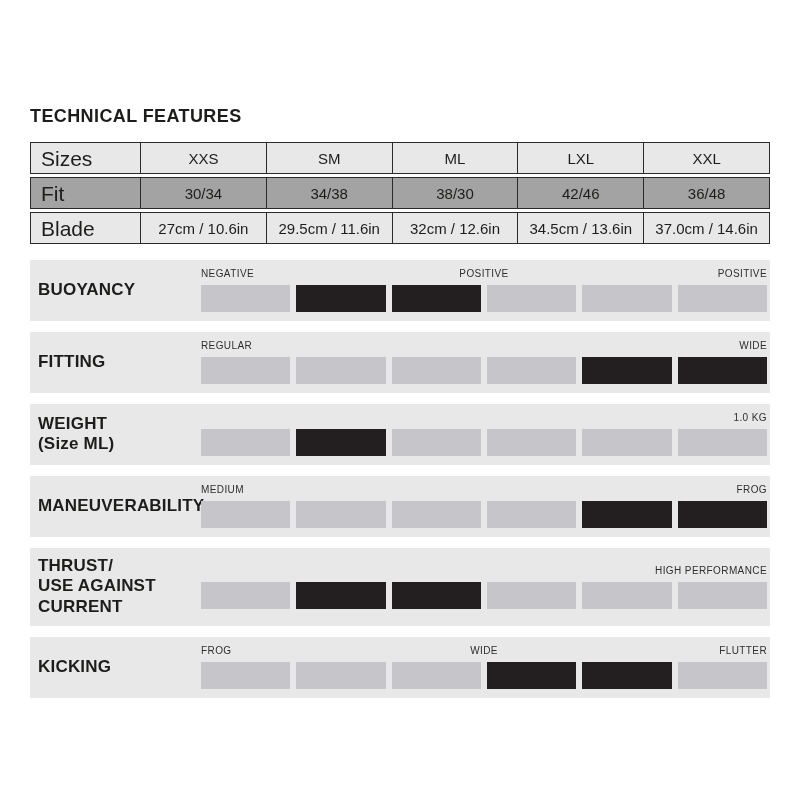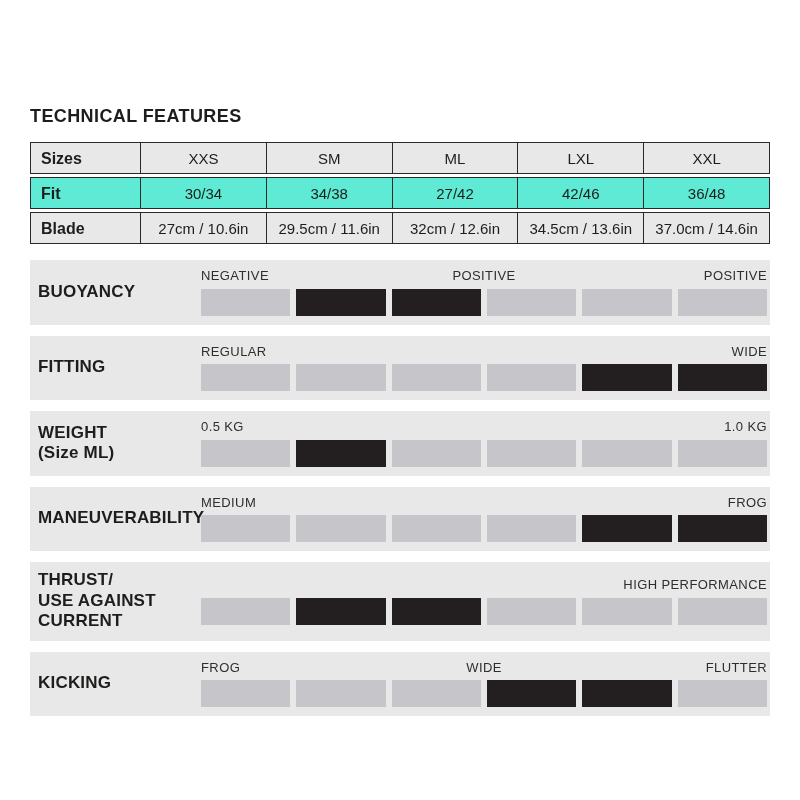--- a/index.html
+++ b/index.html
@@ -12,44 +12,44 @@
   .content { position:absolute; top:106px; left:30px; width:740px; }
 
   .title { font-size:18px; font-weight:700; letter-spacing:0.4px; margin:0 0 12px 0; }
 
   table.sizes {
     width:100%; table-layout:fixed;
     border-collapse:separate; border-spacing:0 3px;
     margin-bottom:13px;
   }
   table.sizes td {
-    height:29px; background:#5eead4;
+    height:29px; background:#a3a3a3;
     border-top:1px solid #2b2a28; border-bottom:1px solid #2b2a28; border-right:1px solid #2b2a28;
     font-size:15px; text-align:center; vertical-align:middle; padding:1px 2px 0 2px;
     overflow:hidden; white-space:nowrap;
   }
   table.sizes td.lab {
-    border-left:1px solid #2b2a28; text-align:left; font-weight:700; padding-left:10px; font-size:16px;
+    border-left:1px solid #2b2a28; text-align:left; font-weight:400; padding-left:10px; font-size:21px;
   }
   table.sizes tr.shade td { background:#e9e8e9; }
 
   .strip {
     display:flex; align-items:center;
     background:#e9e8e9; margin-bottom:11px;
     padding:8px 3px 9px 8px;
   }
   .strip-label {
     flex:0 0 163px; width:163px;
     font-weight:700; font-size:17px; line-height:1.2;
     letter-spacing:0.2px; white-space:pre-line;
   }
   .strip-bar { flex:1; min-width:0; }
   .scale {
     display:flex; margin-bottom:5px;
-    font-size:13px; letter-spacing:0.4px; color:#2e2e2c;
+    font-size:10px; letter-spacing:0.4px; color:#2e2e2c;
     line-height:1.2;
   }
   .scale span { flex:1; white-space:nowrap; }
   .scale span.c { text-align:center; }
   .scale span.r { text-align:right; }
   .bar { display:flex; gap:6px; height:27px; }
   .seg { flex:1; background:#c6c5c9; }
   .seg.on { background:#231f20; }
 </style>
 </head>
@@ -75,21 +75,21 @@
         <td>XXS</td>
         <td>SM</td>
         <td>ML</td>
         <td>LXL</td>
         <td>XXL</td>
       </tr>
       <tr>
         <td class="lab">Fit</td>
         <td>30/34</td>
         <td>34/38</td>
-        <td>27/42</td>
+        <td>38/30</td>
         <td>42/46</td>
         <td>36/48</td>
       </tr>
       <tr class="shade">
         <td class="lab">Blade</td>
         <td>27cm / 10.6in</td>
         <td>29.5cm / 11.6in</td>
         <td>32cm / 12.6in</td>
         <td>34.5cm / 13.6in</td>
         <td>37.0cm / 14.6in</td>
@@ -133,21 +133,20 @@
             <div class="seg on"></div>
           </div>
       </div>
     </div>
 
     <div class="strip">
       <div class="strip-label">WEIGHT
 (Size ML)</div>
       <div class="strip-bar">
         <div class="scale">
-          <span>0.5 KG</span>
           <span class="c"></span>
           <span class="r">1.0 KG</span>
         </div>
         <div class="bar">
             <div class="seg"></div>
             <div class="seg on"></div>
             <div class="seg"></div>
             <div class="seg"></div>
             <div class="seg"></div>
             <div class="seg"></div>

